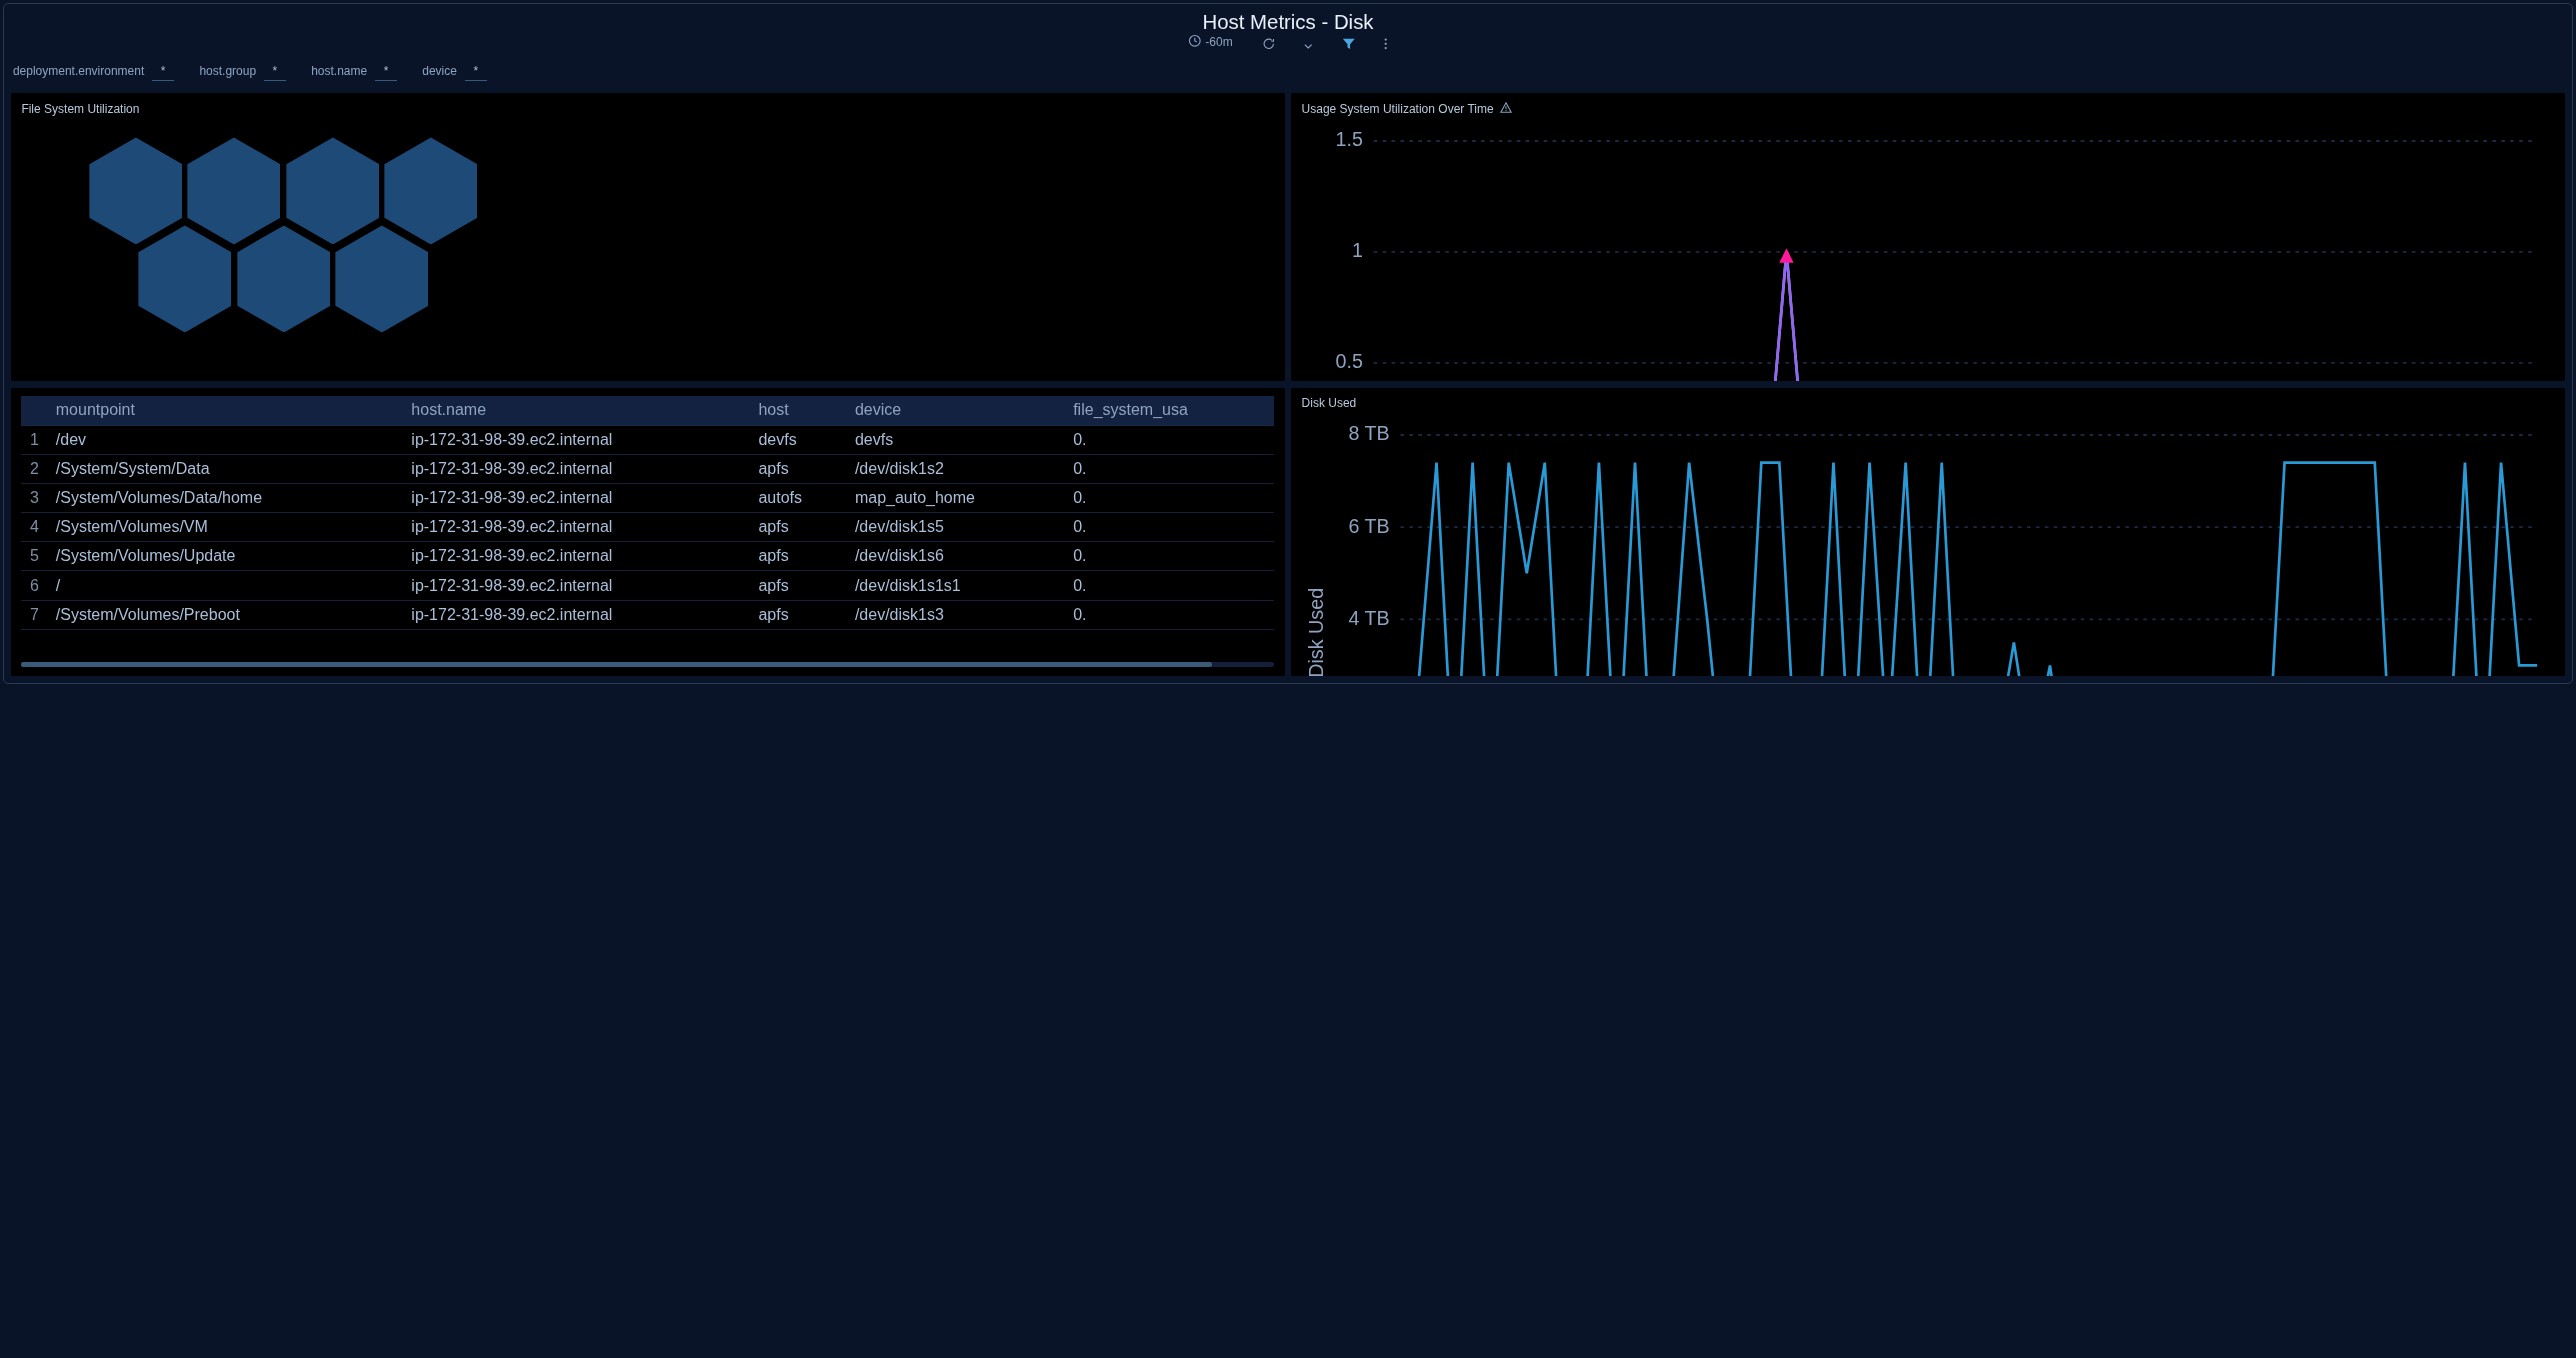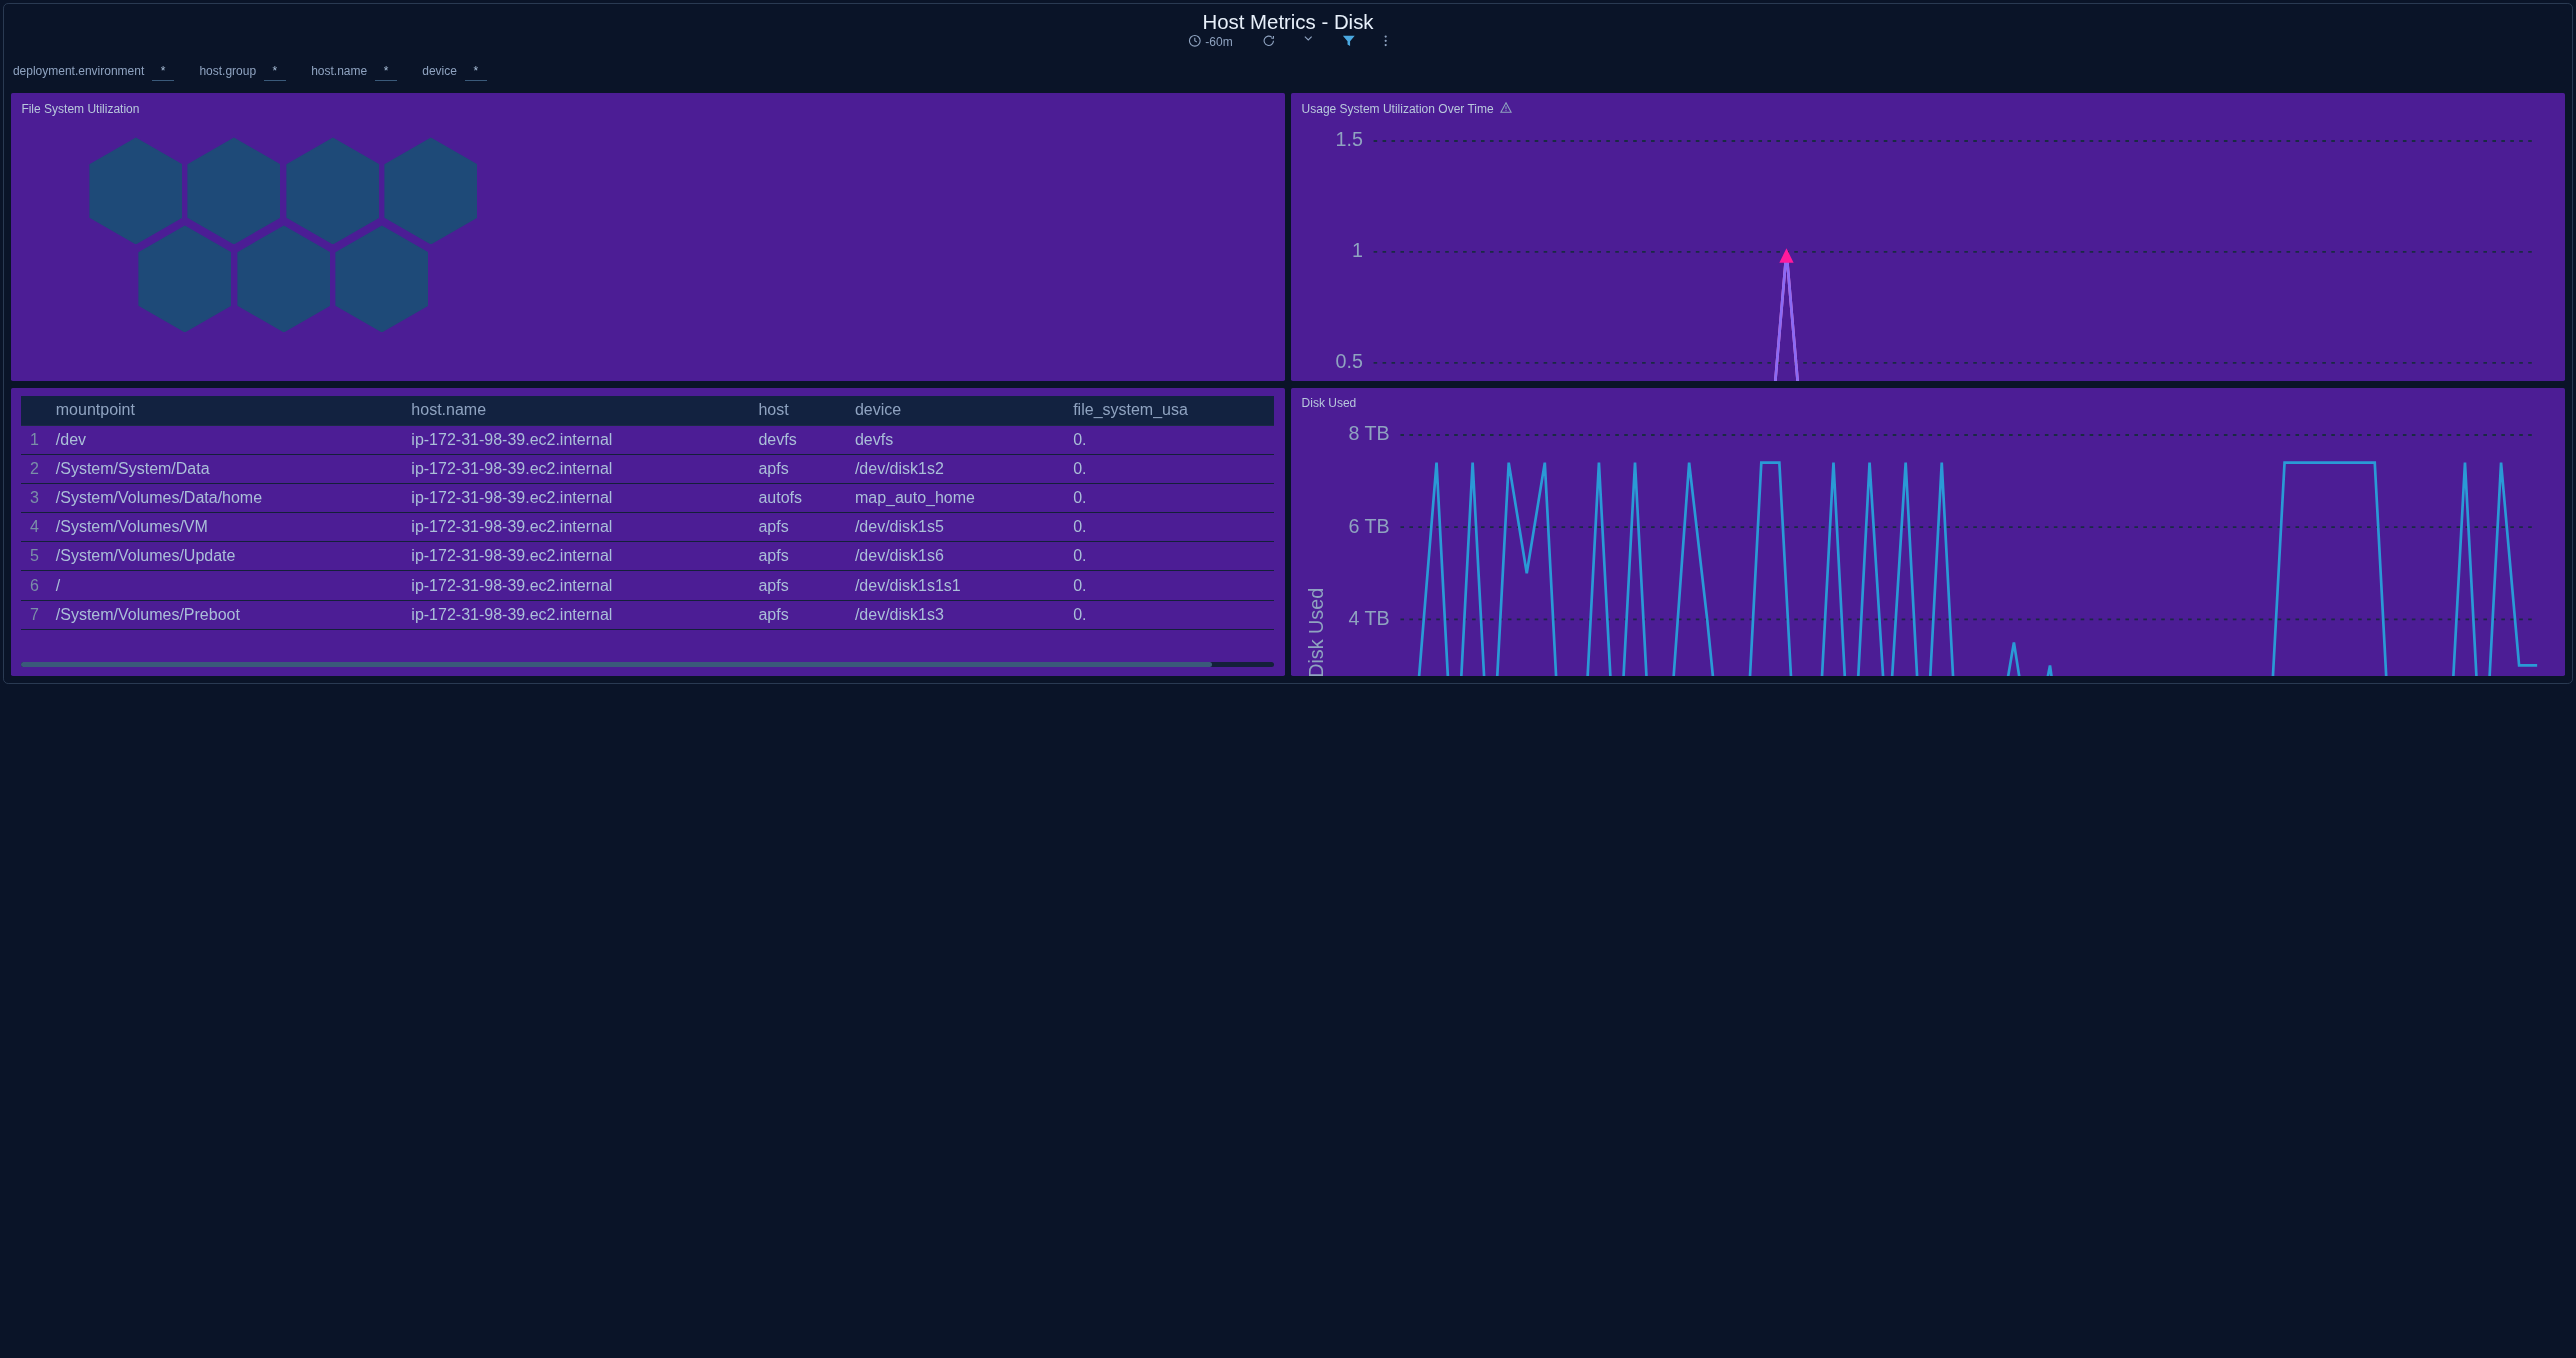--- a/index.html
+++ b/index.html
@@ -23,21 +23,21 @@
     flex-direction: column;
   }
   .title {
     color: #e8f0fa;
     font-size: 20.4px;
     font-weight: 400;
   }
   .header-actions {
     display: flex;
     gap: 29px;
-    align-items: flex-start;
+    align-items: flex-end;
     color: #8fa3c0;
   }
   .time-range {
     display: flex;
     align-items: center;
     gap: 3.4px;
     font-size: 12px;
   }
   .icon-btn { cursor: pointer; display: flex; align-items: center; }
   .filters {
@@ -59,21 +59,21 @@
     min-width: 17px;
   }
   .grid {
     display: grid;
     grid-template-columns: 1fr 1fr;
     grid-template-rows: 288px 288px;
     gap: 6.8px;
     padding: 0 6.8px 6.8px 6.8px;
   }
   .panel {
-    background: #4c1d95;
+    background: #000000;
     border-radius: 1.7px;
     padding: 8.5px 10.2px;
     display: flex;
     flex-direction: column;
     overflow: hidden;
     justify-content: space-between;
   }
   .panel-title {
     color: #b8c8dc;
     font-size: 12px;

